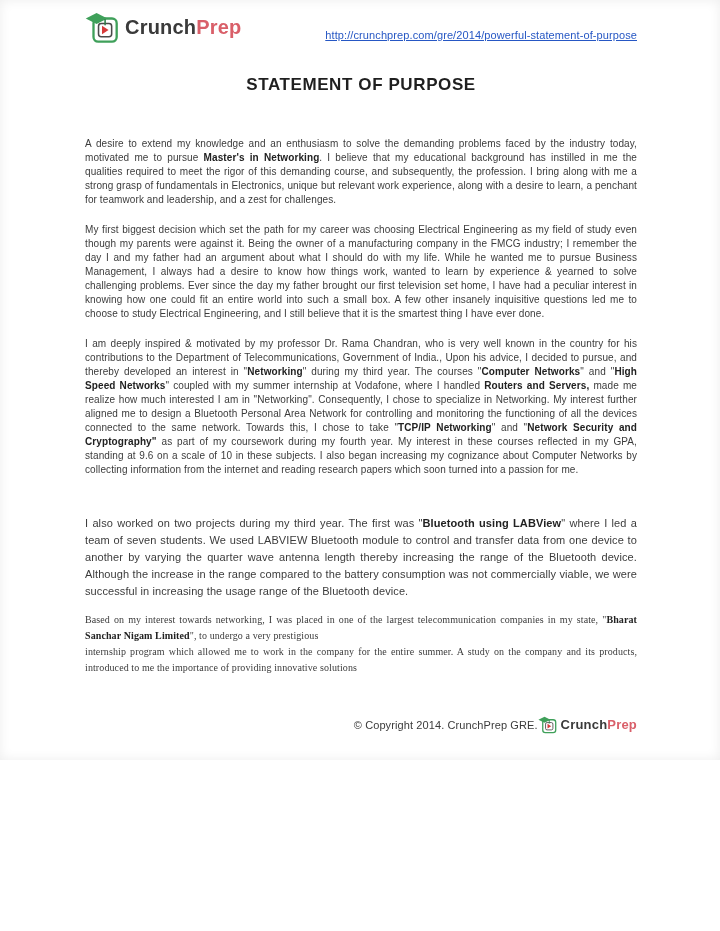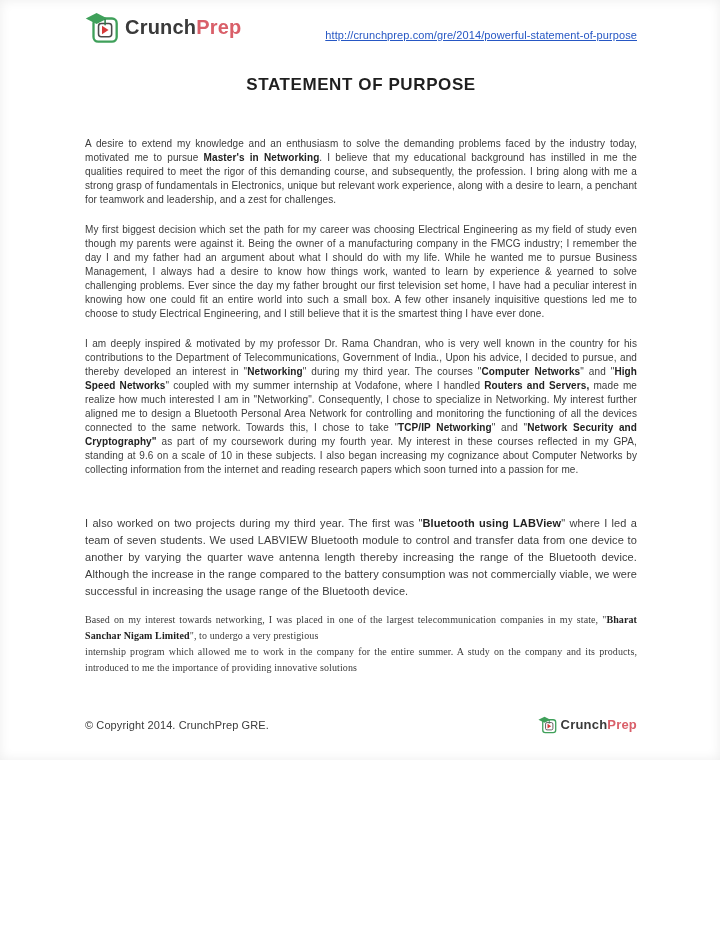--- a/index.html
+++ b/index.html
@@ -65,21 +65,21 @@
   }
   .para.p-wide {
     line-height: 16px;
     margin-bottom: 0;
     font-family: Liberation Serif, serif;
   }
   .flex-spacer { flex: 1; }
   
   .footer {
     display: flex;
-    justify-content: space-between;
+    justify-content: flex-end;
     align-items: center;
   }
   .copyright { font-size: 11px; color: #3b3b3b; letter-spacing: 0.1px; }
   .logo.small .logo-icon { width: 19px; height: 19px; }
   .logo.small .logo-text { font-size: 13px; }
   .logo.small { gap: 4px; }
 </style>
 </head>
 <body>
 

